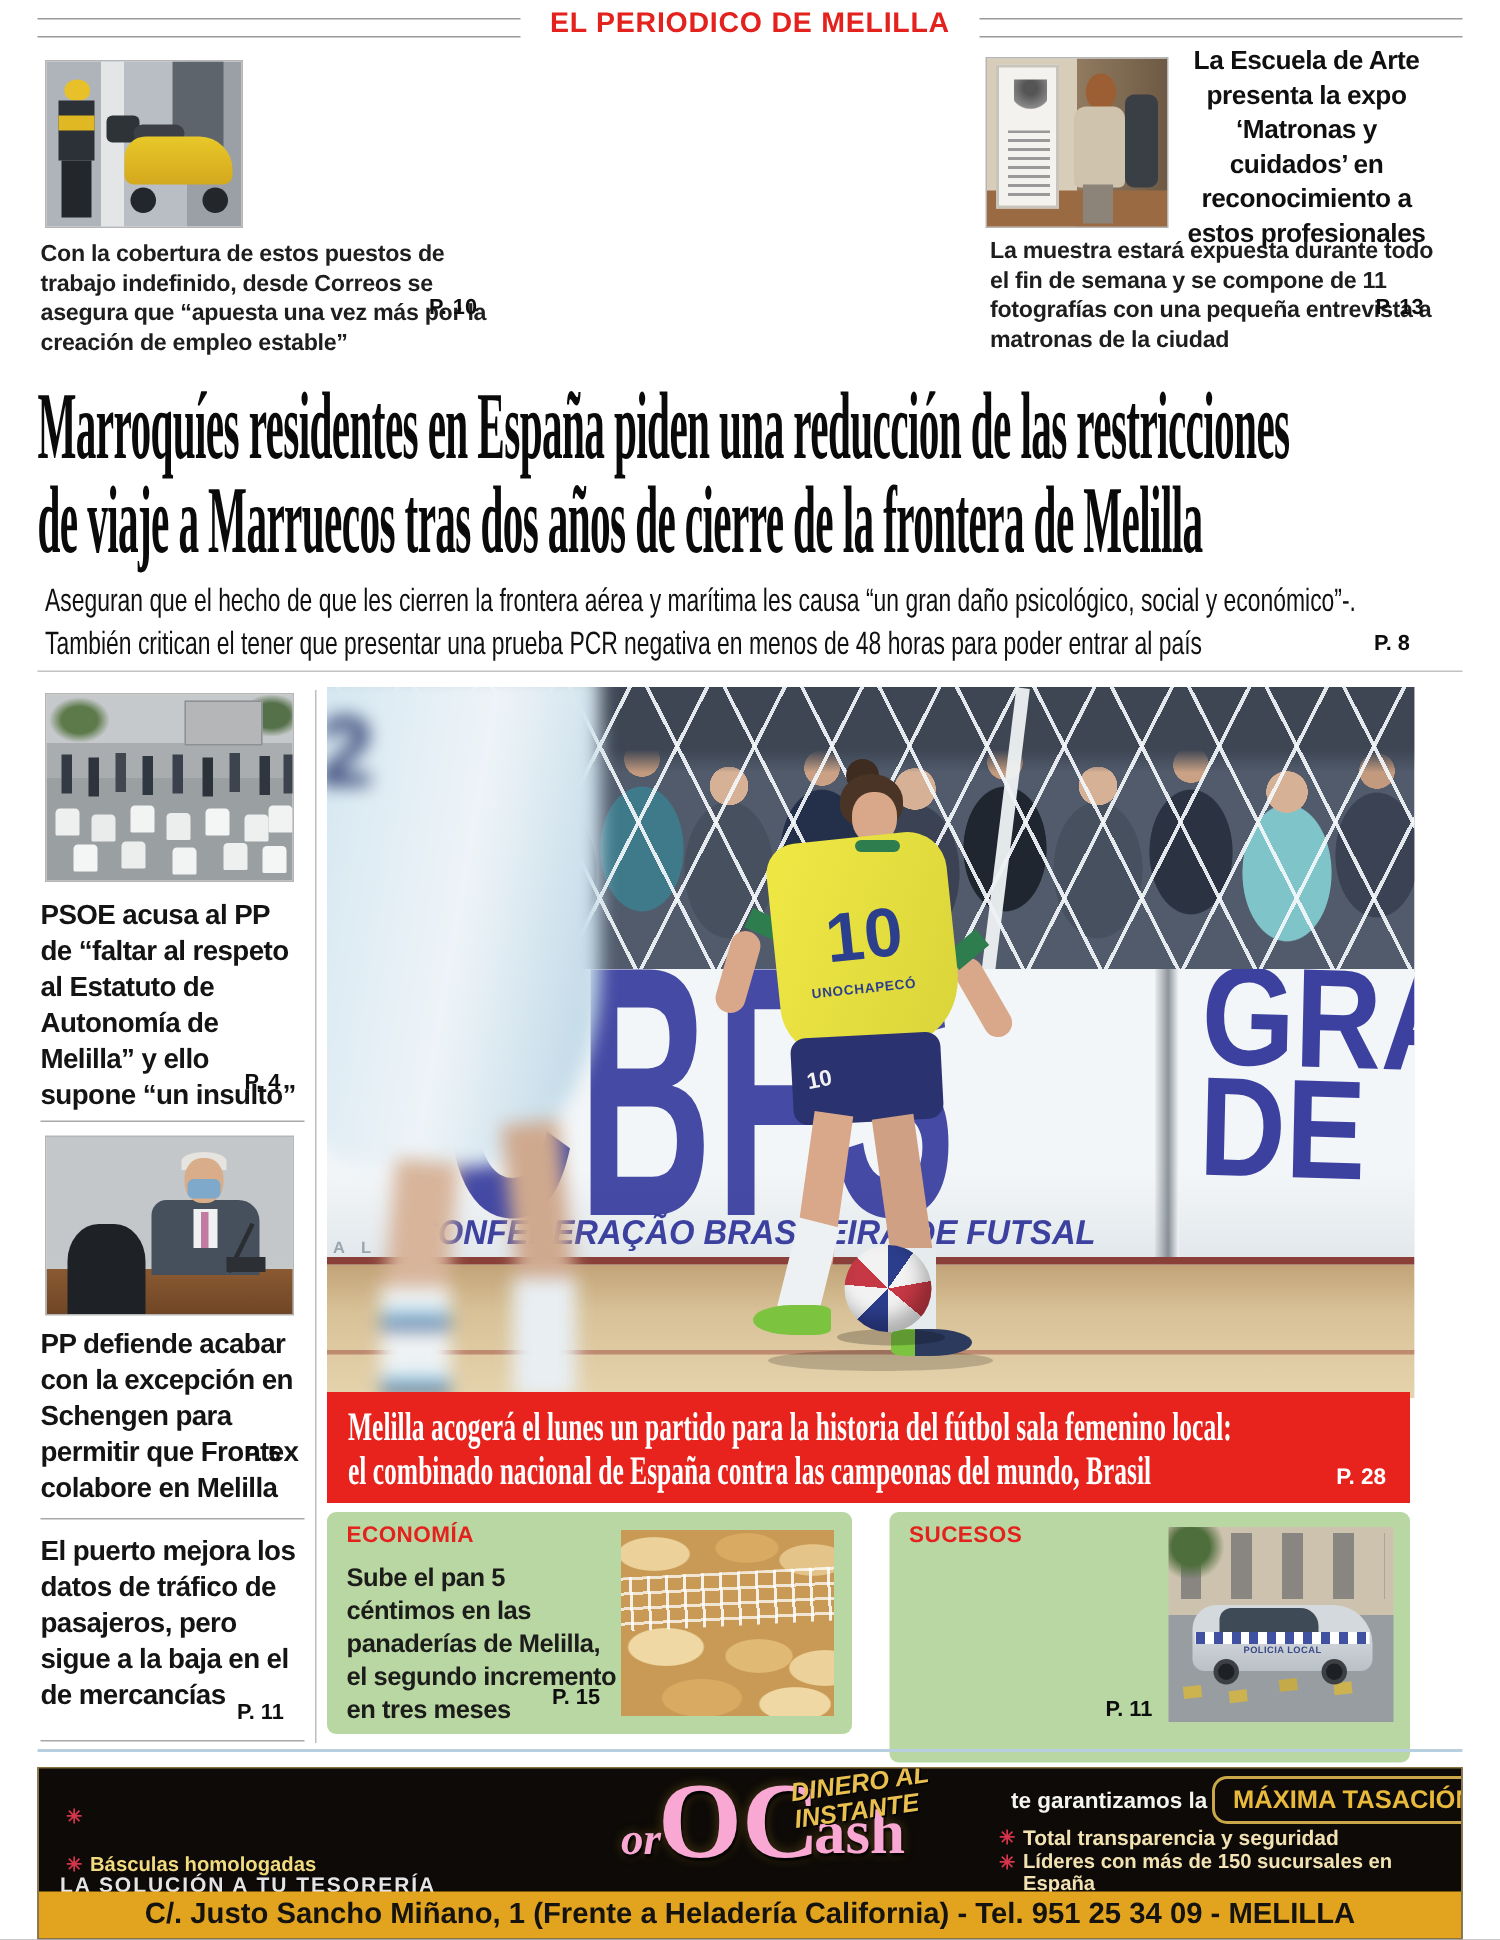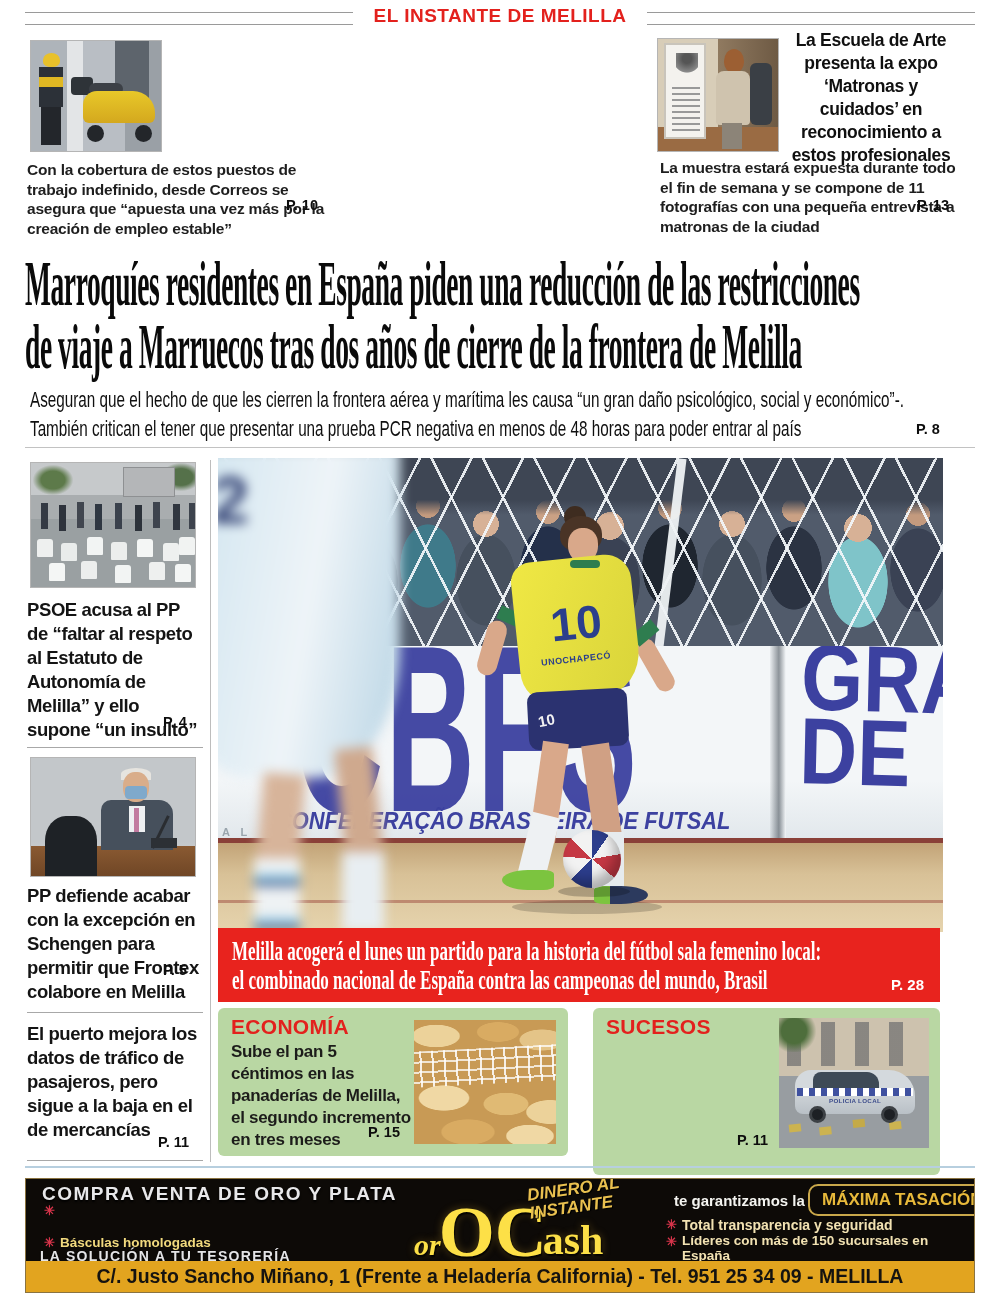--- a/index.html
+++ b/index.html
@@ -153,39 +153,39 @@
 
   
   .cap { position:absolute; left:218px; top:928px; width:722px; height:74px; background:#e8231e;
          padding:9px 0 0 14px; color:#fff; }
   .cap-line { font-family:"Liberation Serif", serif; font-weight:bold; font-size:27px; line-height:29px;
               white-space:nowrap; transform:scaleX(.63); transform-origin:0 0; }
   .cap-pref { position:absolute; right:16px; bottom:9px; font-size:15px; font-weight:bold; color:#fff; }
 
   
   .gbox { position:absolute; background:#b9d7a3; border-radius:6px; }
-  .gbox-title { position:absolute; left:13px; top:7px; color:#e3211d; font-weight:bold; font-size:21px; letter-spacing:.3px; }
+  .gbox-title { position:absolute; left:13px; top:7px; color:#e3211d; font-weight:bold; font-size:15px; letter-spacing:.3px; }
   .gbox-text  { position:absolute; left:13px; top:33px; width:180px; font-size:17px; font-weight:bold;
                 line-height:22px; color:#1c1c1a; letter-spacing:-.3px; }
 
   
   .sep-blue { position:absolute; left:25px; top:1166px; width:950px; height:2px; background:#b7cfdf; }
 
   
   .ad { position:absolute; left:25px; top:1178px; width:950px; height:115px; background:#0d0a07;
         border:1px solid #8a7340; overflow:hidden; }
   .ad div, .ad span { position:absolute; }
   .ad-title { left:16px; top:4px; font-size:19px; font-weight:bold; color:#e8e8ea;
               letter-spacing:1.5px; text-shadow:0 2px 2px #000; }
   .ad-star { color:#d6344a; font-size:13px; font-weight:bold; }
   .ad-b1 { left:34px; top:24px; width:334px; font-size:13.5px; line-height:15px; font-weight:bold; color:#f2da7e; }
   .ad-b2 { left:34px; top:56px; font-size:13.5px; font-weight:bold; color:#f2da7e; }
   .ad-tag { left:14px; top:69px; font-size:14px; font-weight:bold; color:#e4e4e6;
             letter-spacing:1.3px; text-shadow:0 1px 1px #000; }
-  .ad-logo { left:388px; top:26px; display:flex; align-items:flex-end; color:#fde047;
+  .ad-logo { left:388px; top:8px; display:flex; align-items:flex-end; color:#f9a8d4;
              font-family:"Liberation Serif", serif; font-weight:bold;
              text-shadow:1px 2px 2px #000, 0 0 8px rgba(217,168,51,.35); }
   .ad-logo span { position:static; }
   .logo-or  { font-size:30px; font-style:italic; line-height:28px; margin-right:-2px; }
   .logo-oc  { font-size:72px; line-height:54px;text-align:right; }
   .logo-ash { font-size:42px; line-height:38px; margin-left:-4px; }
   .ad-money { left:502px; top:0; width:112px; font-size:17px; line-height:18px; font-weight:bold;
               font-style:italic; color:#e9c04f; transform:rotate(-8deg); text-shadow:1px 1px 0 #000; }
   .ad-pre { left:648px; top:13px; font-size:15px; font-weight:bold; color:#f4f4f0; }
   .ad-maxbox { left:782px; top:5px; padding:4px 12px; border:2px solid #caa84a; border-radius:10px;
@@ -289,21 +289,21 @@
   .po-wheel2 { left:102px; top:88px; width:17px; height:17px; background:#1d2024; border-radius:50%; border:3px solid #3c4044; }
 </style>
 </head>
 <body>
 
 <div class="page">
 
   <div class="rule" style="top:12px"></div>
   <div class="rule" style="top:24px"></div>
   <div class="top-label">
-    <span>EL INSTANTE DE MELILLA</span>
+    <span>EL PERIODICO DE MELILLA</span>
   </div>
 
   <div class="ph ph-correos">
     <div class="c-door"></div>
     <div class="c-box"></div>
     <div class="c-moto1b"></div>
     <div class="c-moto1"></div>
     <div class="c-wheel1"></div>
     <div class="c-wheel2"></div>
     <div class="c-helmet"></div>
@@ -457,21 +457,20 @@
     <div class="po-carwin"></div>
     <div class="po-check"></div>
     <div class="po-label">POLICIA LOCAL</div>
     <div class="po-wheel1"></div>
     <div class="po-wheel2"></div>
   </div>
 
   <div class="sep-blue"></div>
 
   <div class="ad">
-    <div class="ad-title">COMPRA VENTA DE ORO Y PLATA</div>
     <span class="ad-star star1">✳</span>
     <span class="ad-star star2">✳</span>
     <div class="ad-b2">Básculas homologadas</div>
     <div class="ad-tag">LA SOLUCIÓN A TU TESORERÍA</div>
 
     <div class="ad-logo">
       <span class="logo-or">or</span>
       <span class="logo-oc">OC</span>
       <span class="logo-ash">ash</span>
     </div>

